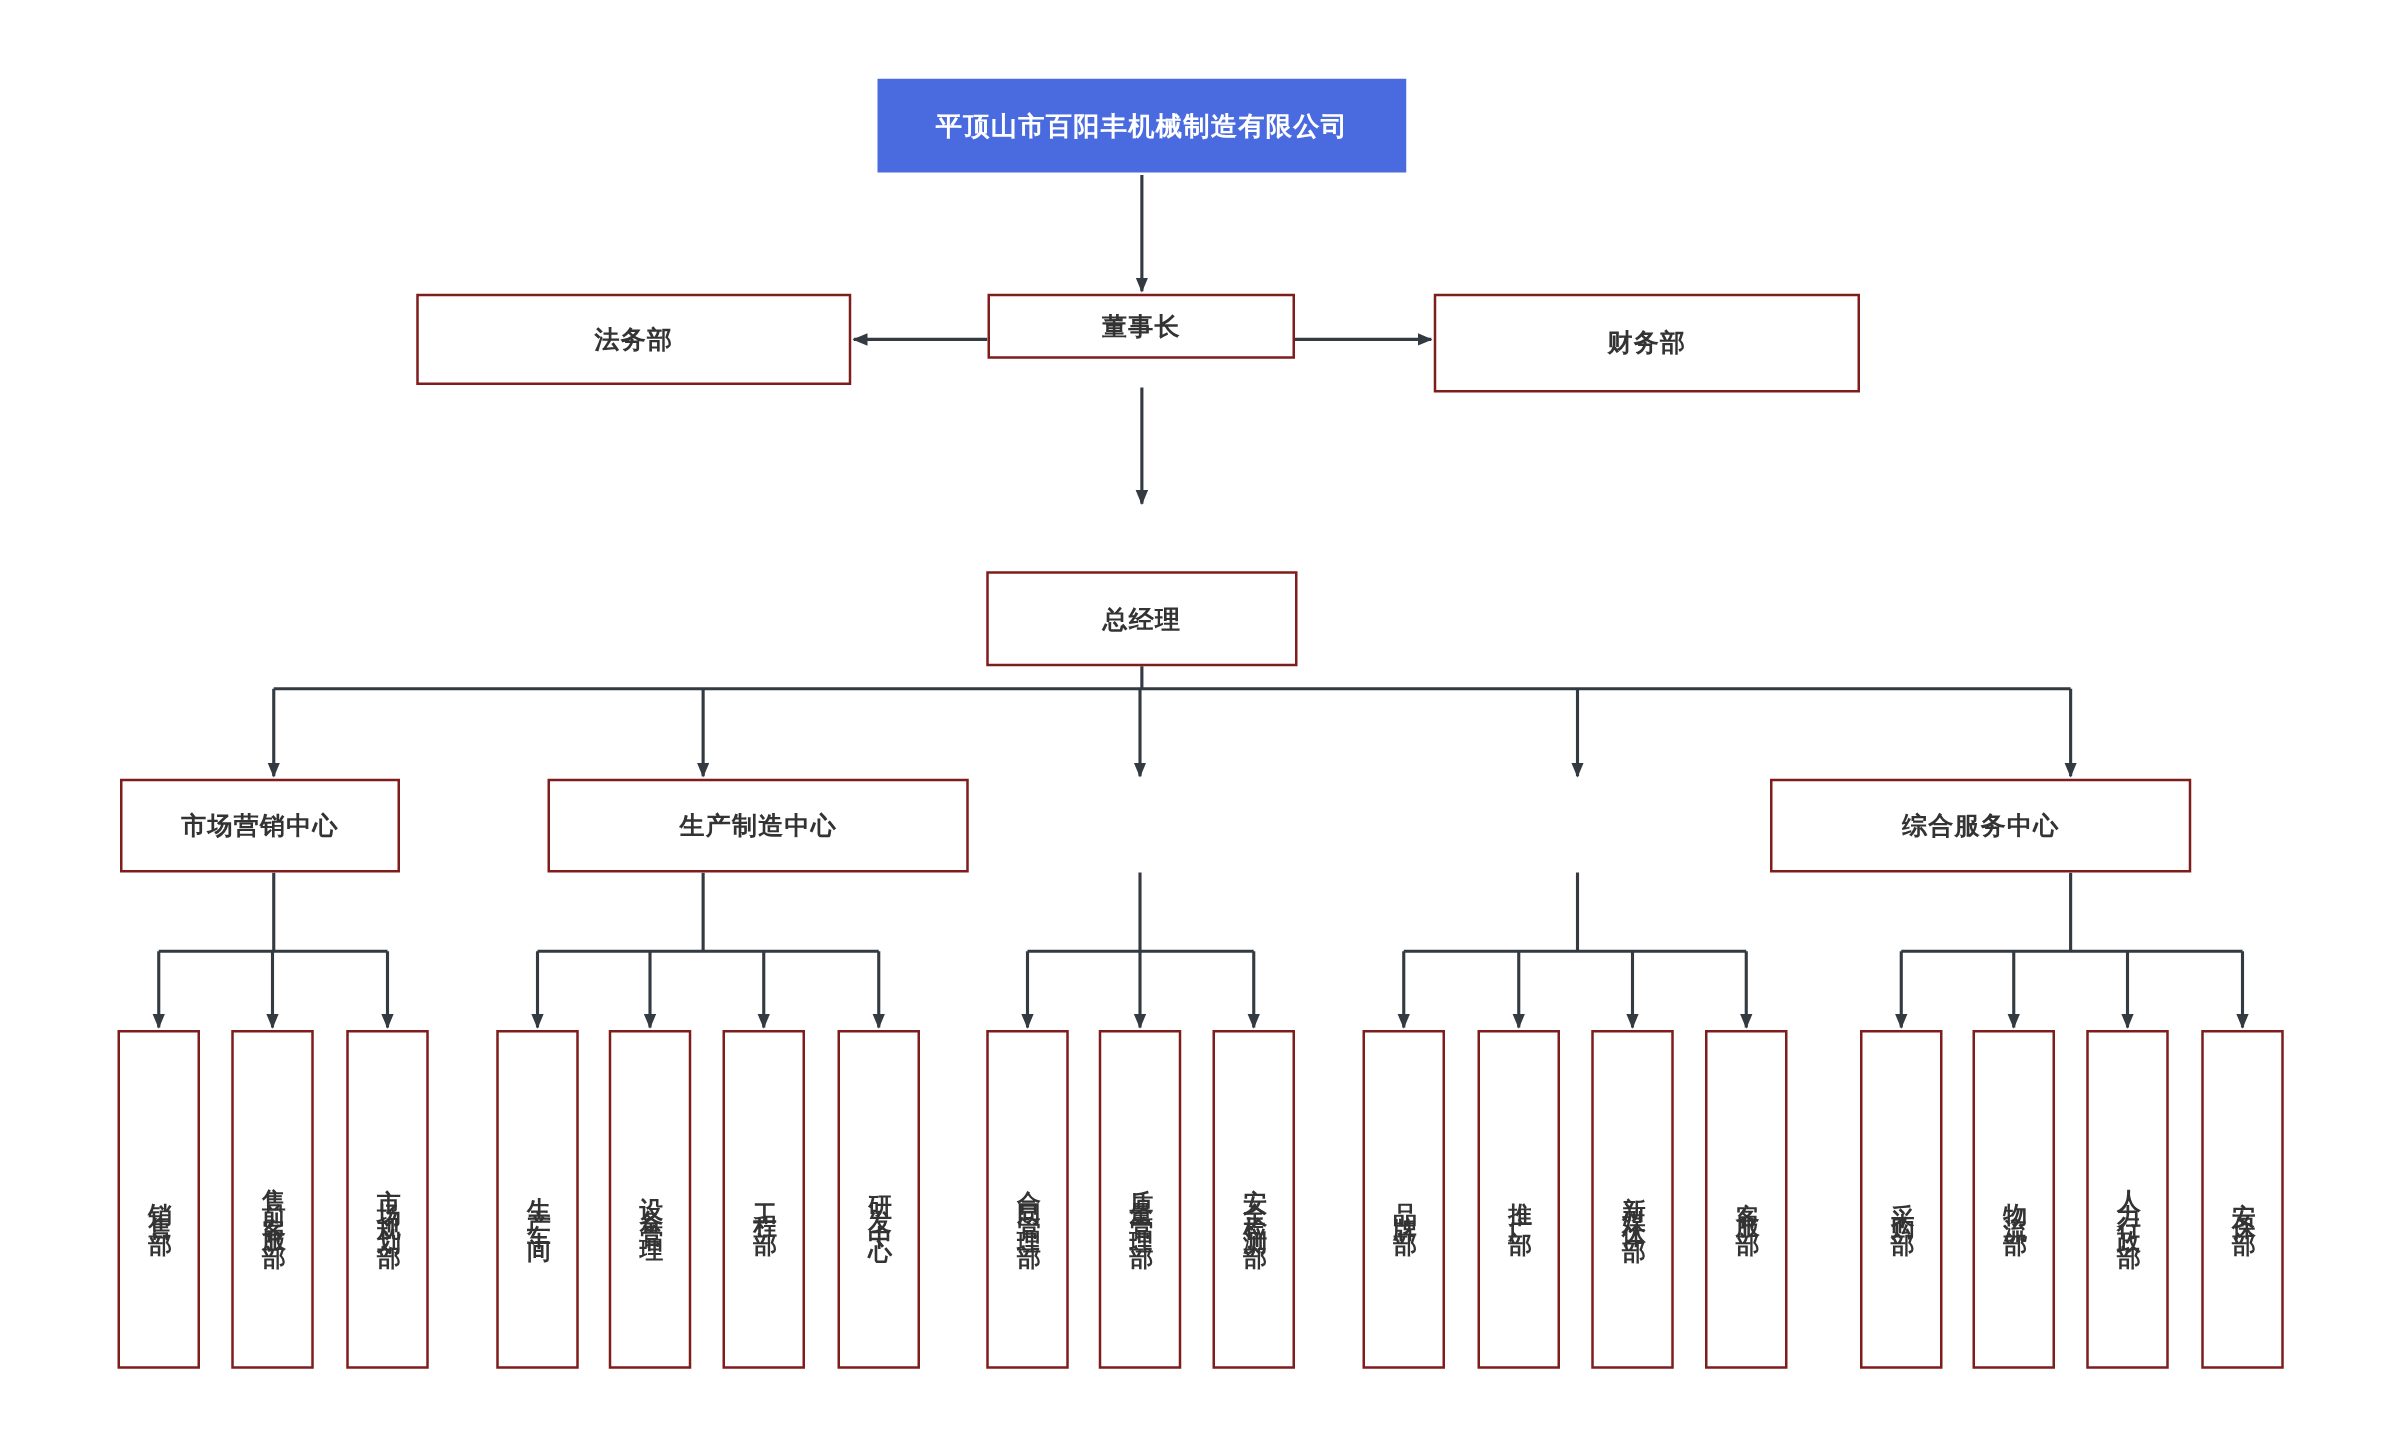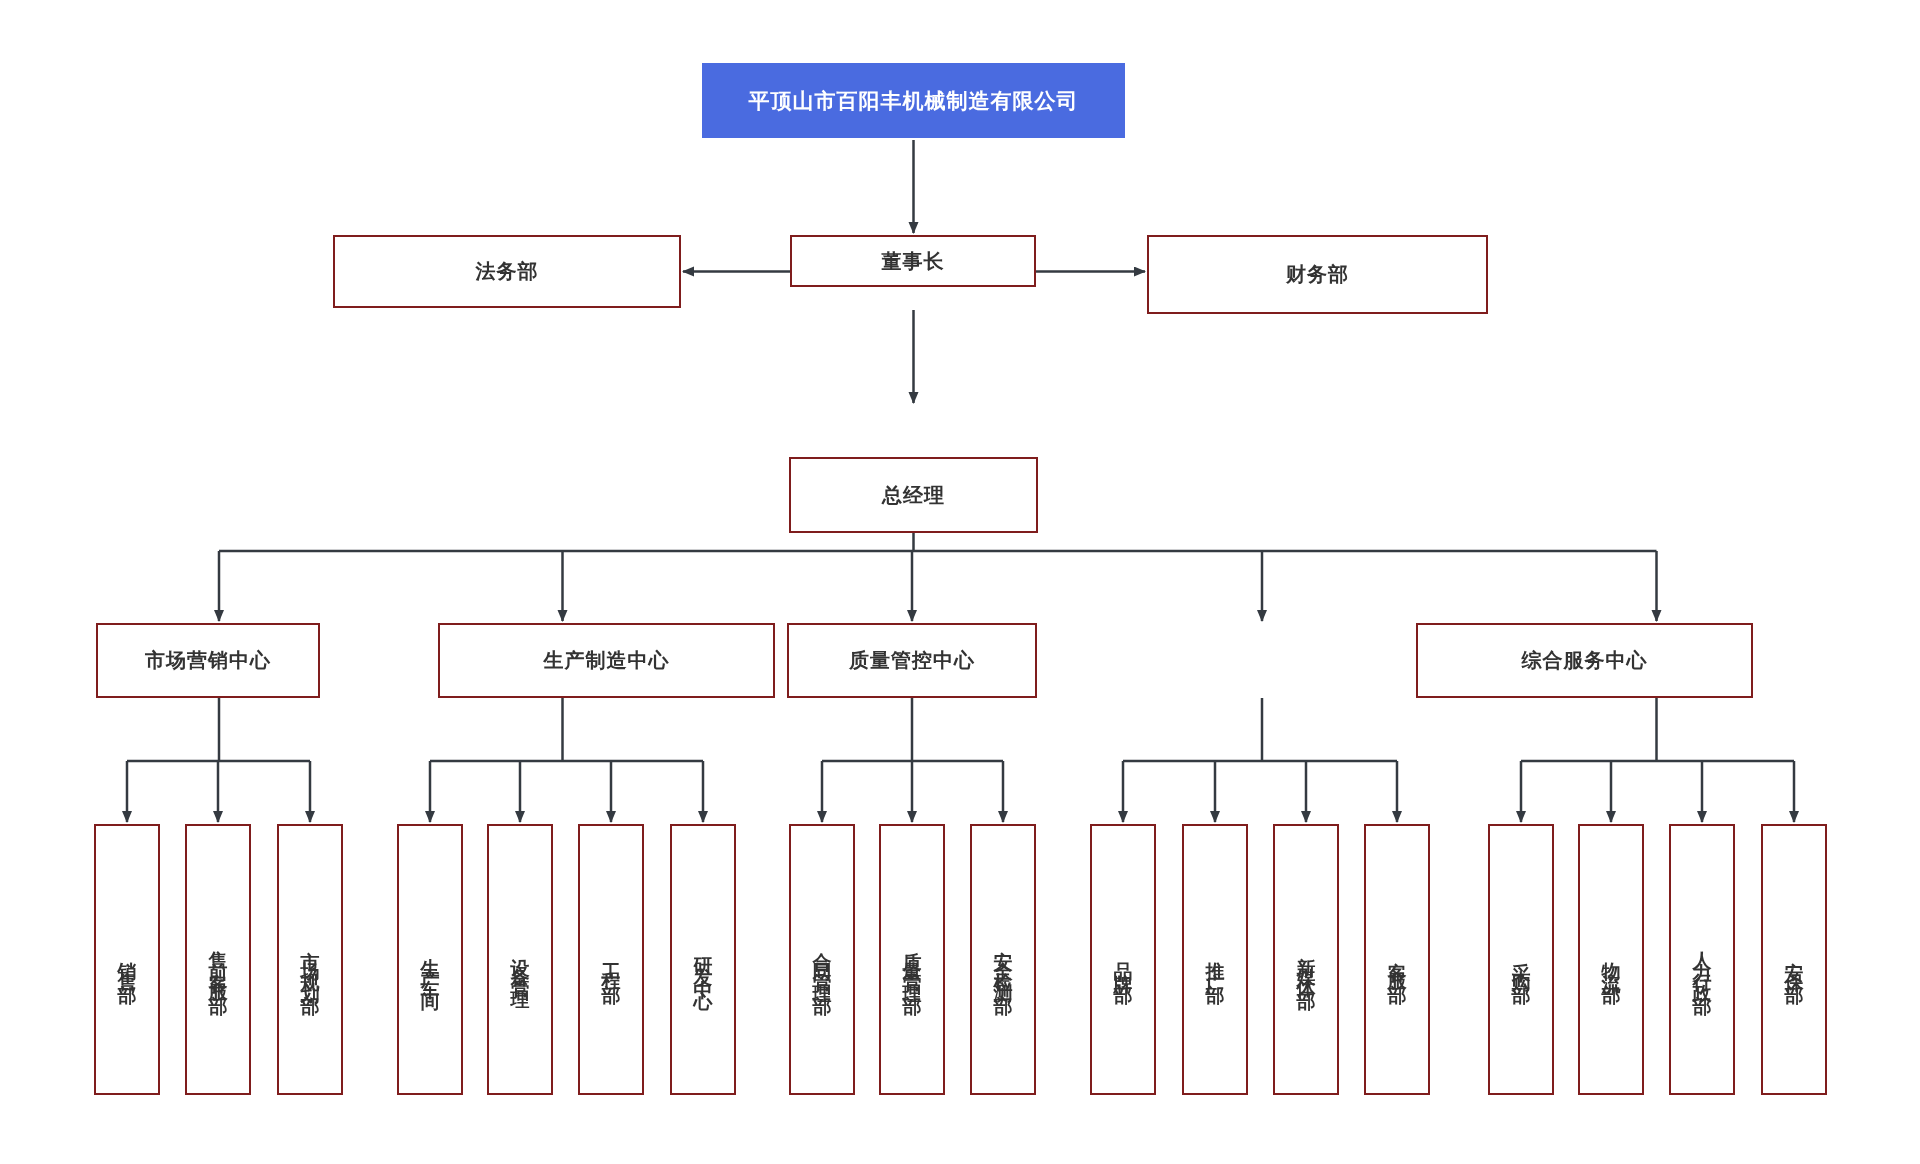--- a/index.html
+++ b/index.html
@@ -118,21 +118,20 @@
   <div class="node root" style="left:702px; top:63px; width:423px; height:75px;">平顶山市百阳丰机械制造有限公司</div>
 
   <div class="node" style="left:333px; top:235px; width:348px; height:73px;">法务部</div>
   <div class="node" style="left:790px; top:235px; width:246px; height:52px;">董事长</div>
   <div class="node" style="left:1147px; top:235px; width:341px; height:79px;">财务部</div>
 
   <div class="node" style="left:789px; top:421px; width:249px; height:76px;margin-top:36px;">总经理</div>
 
   <div class="node" style="left:96px; top:623px; width:224px; height:75px;">市场营销中心</div>
   <div class="node" style="left:394px; top:623px; width:337px; height:75px;margin-left:44px;">生产制造中心</div>
-  <div class="node" style="left:787px; top:623px; width:250px; height:75px;">质量管控中心</div>
   <div class="node" style="left:1416px; top:623px; width:337px; height:75px;">综合服务中心</div>
 
   <div class="node dept" style="left:94px; top:824px; width:66px; height:271px;">销售部</div>
   <div class="node dept" style="left:185px; top:824px; width:66px; height:271px;">售前客服部</div>
   <div class="node dept" style="left:277px; top:824px; width:66px; height:271px;">市场规划部</div>
 
   <div class="node dept" style="left:397px; top:824px; width:66px; height:271px;">生产车间</div>
   <div class="node dept" style="left:487px; top:824px; width:66px; height:271px;">设备管理</div>
   <div class="node dept" style="left:578px; top:824px; width:66px; height:271px;">工程部</div>
   <div class="node dept" style="left:670px; top:824px; width:66px; height:271px;">研发中心</div>

